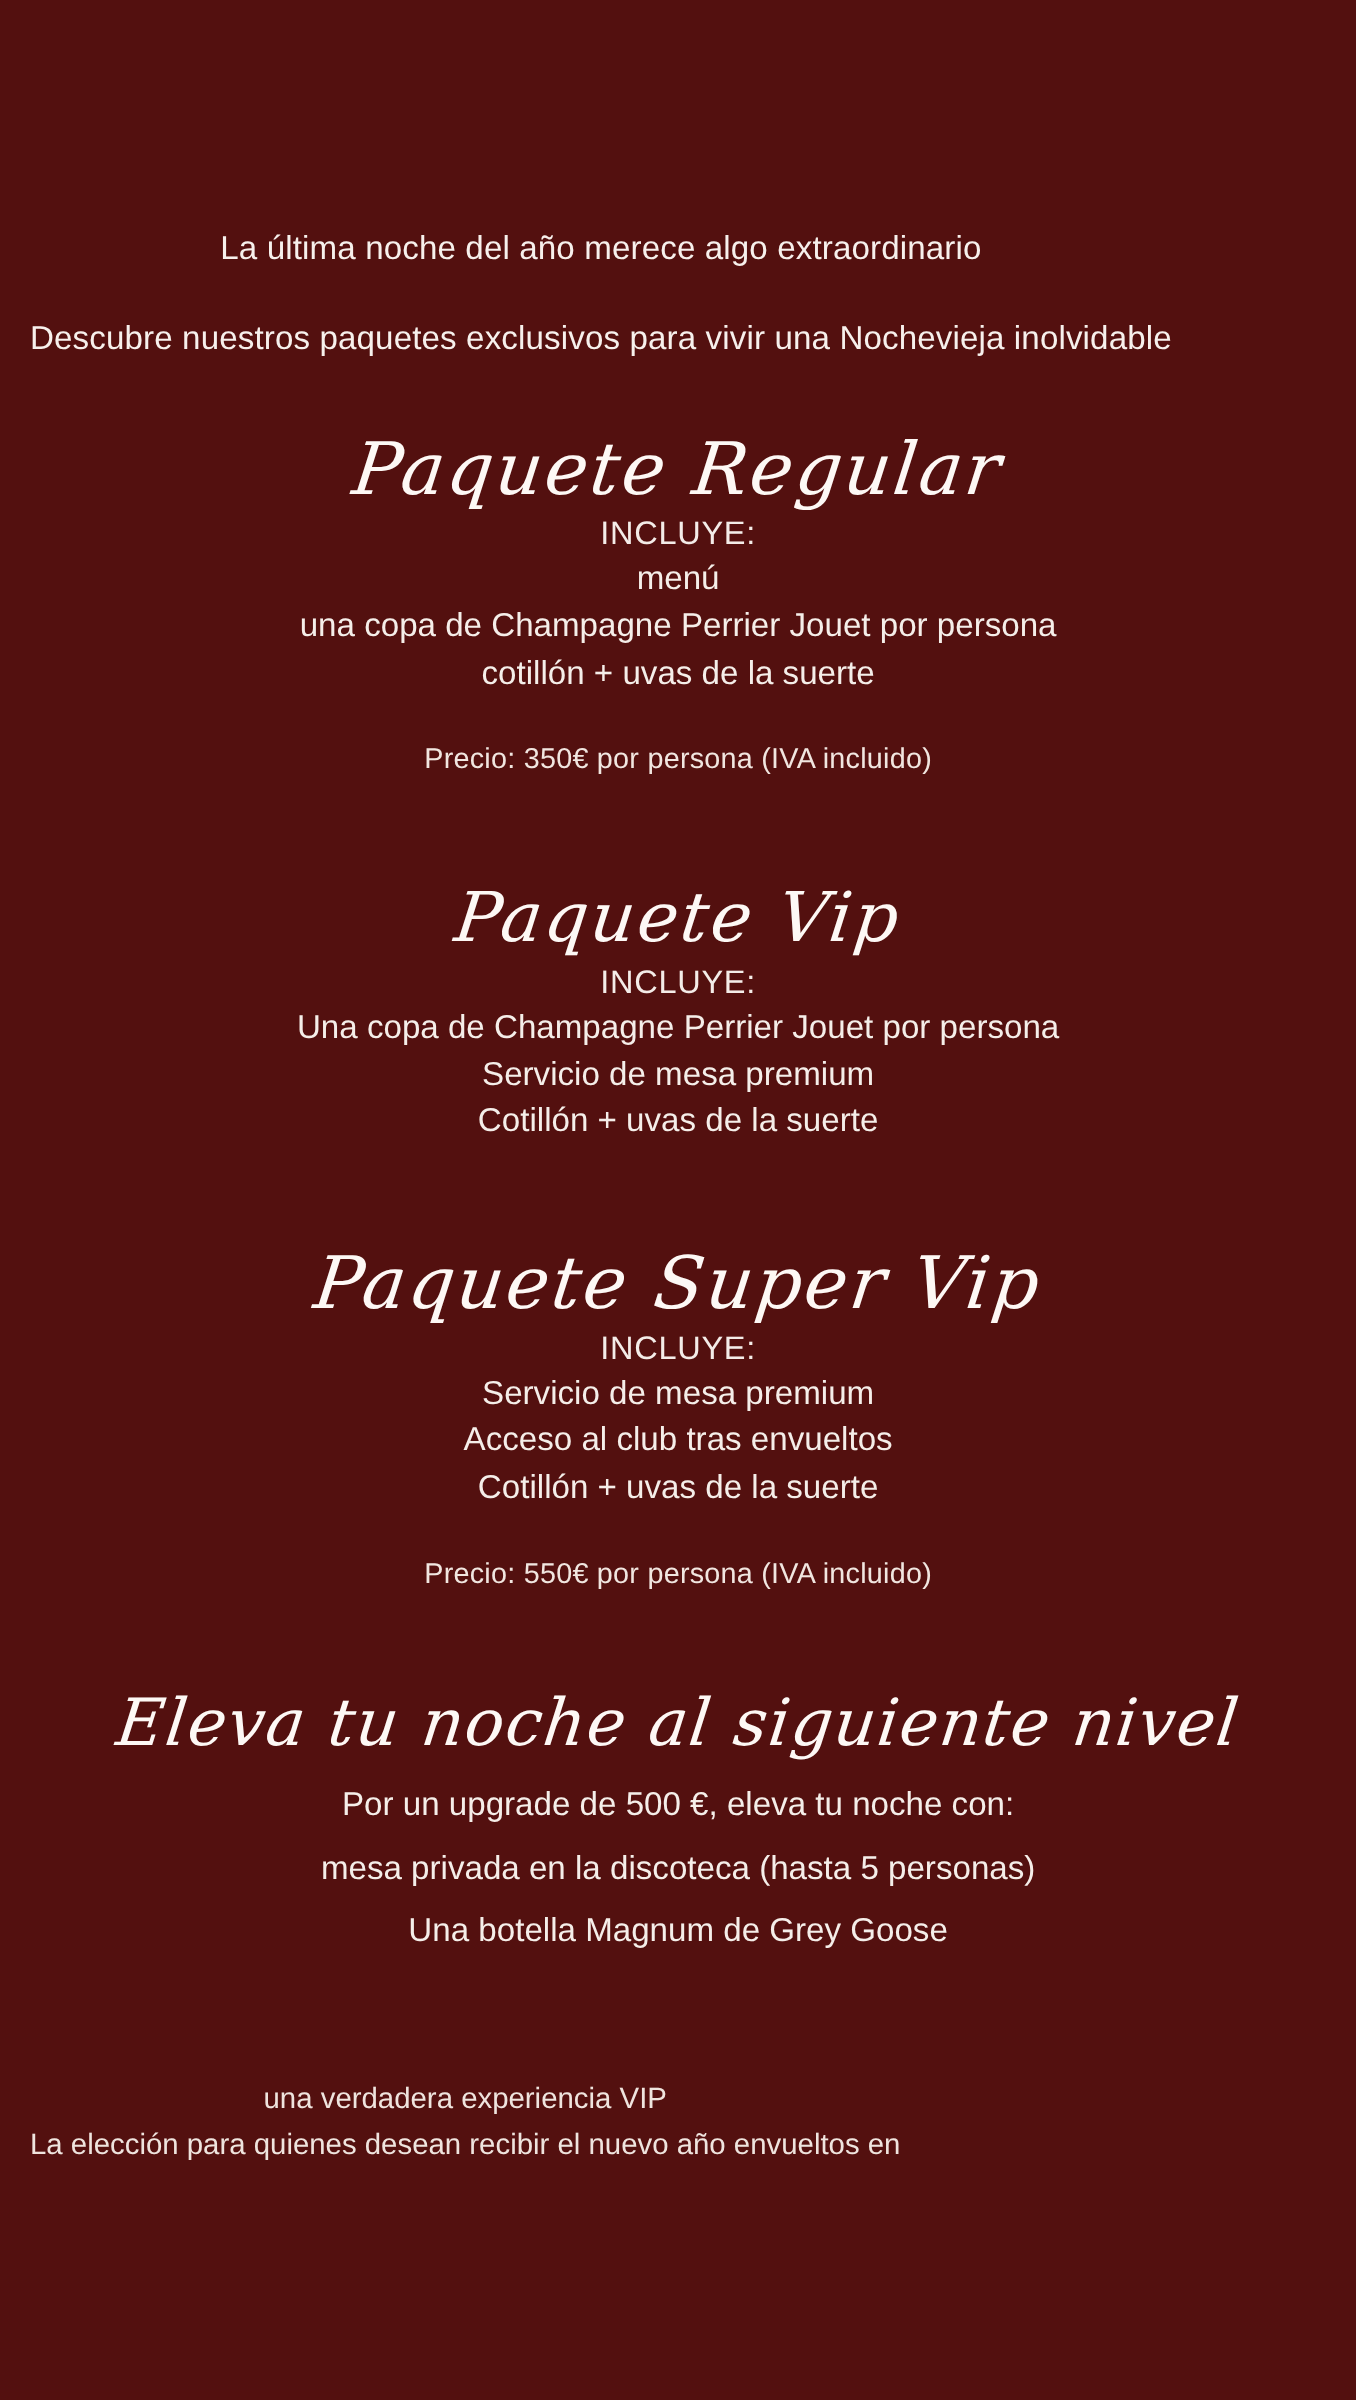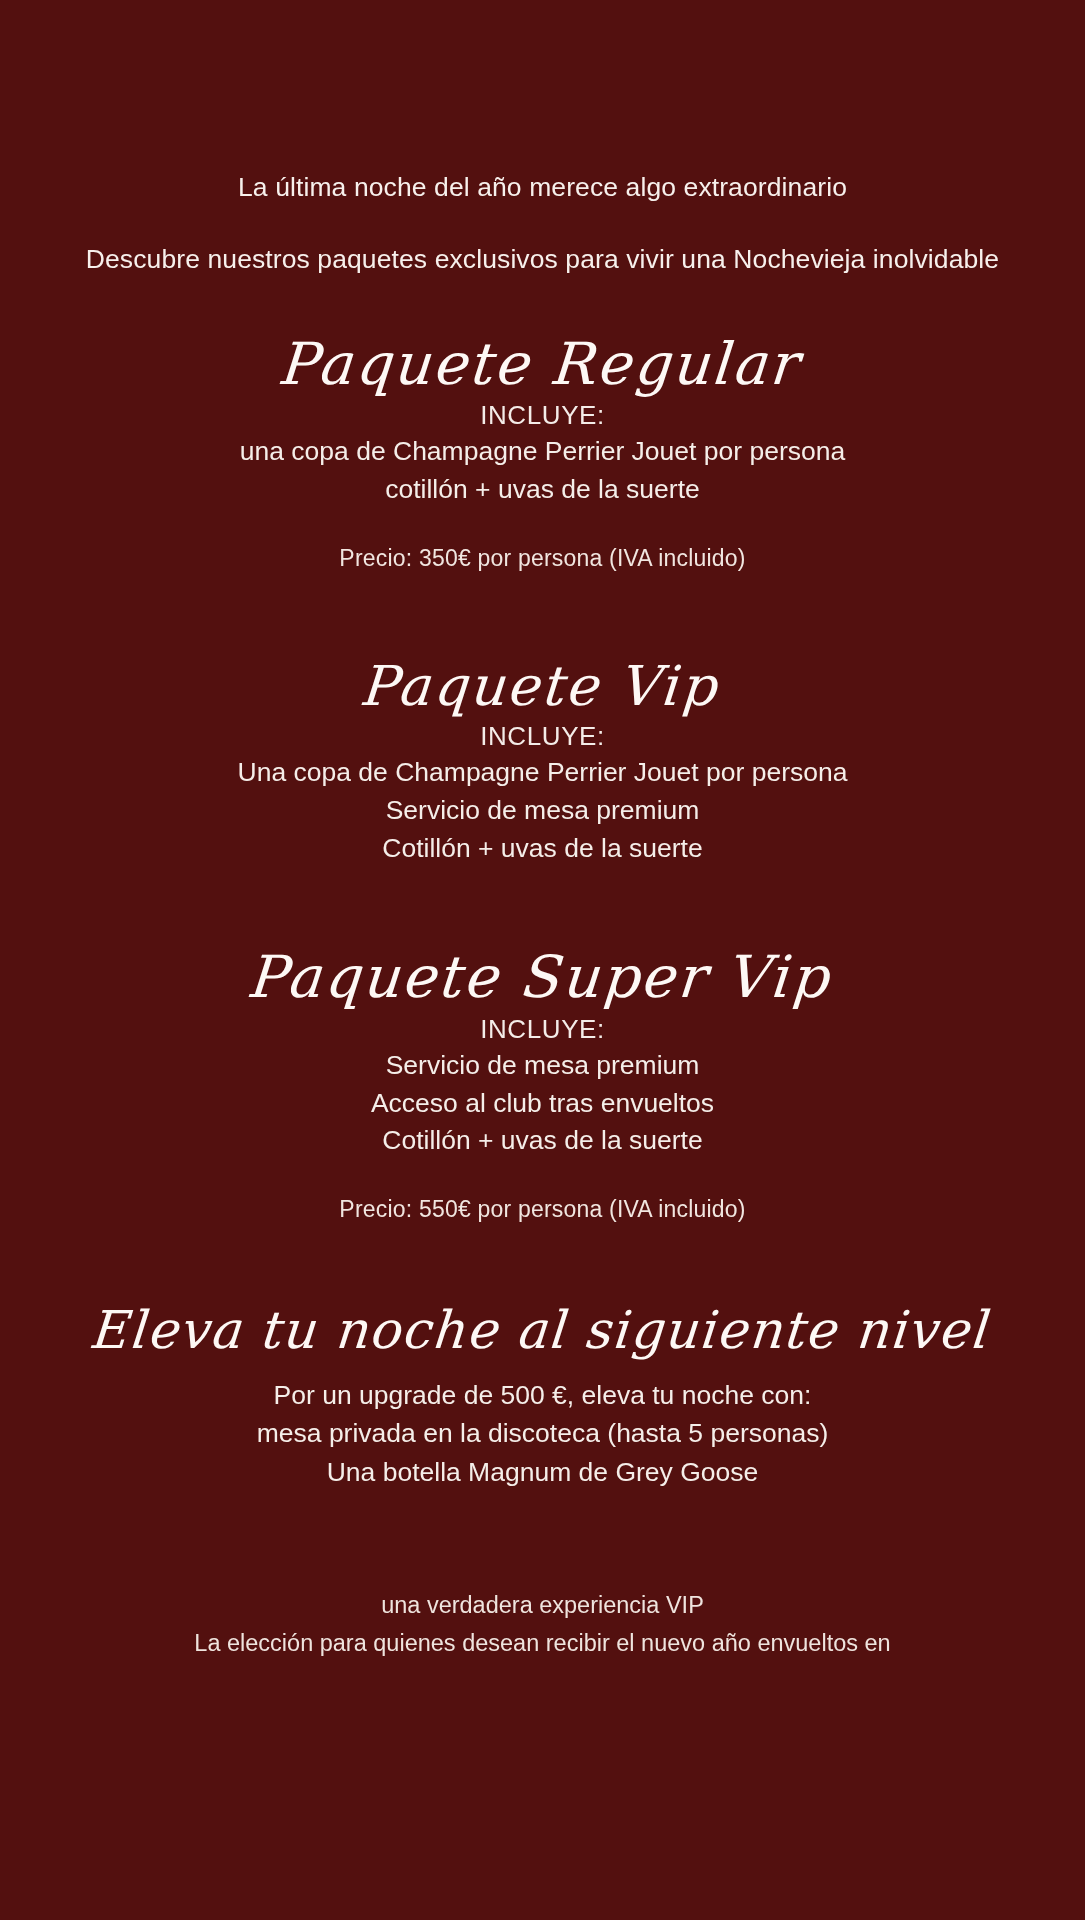--- a/index.html
+++ b/index.html
@@ -13,24 +13,24 @@
     font-family: "Liberation Sans", sans-serif;
     color: #f6eeea;
     overflow: hidden;
   }
 
   .page {
     position: relative;
     width: 1085px;
     height: 1920px;
     box-sizing: border-box;
-    padding: 0 24px;
+    padding: 11px 24px;
     display: flex;
     flex-direction: column;
-    align-items: center;
+    align-items: flex-start;
   }
 
   .intro {
     margin-top: 170px;
     text-align: center;
     font-size: 26.5px;
     line-height: 1.35;
     letter-spacing: 0.1px;
     font-weight: 400;
     color: #f7f0ec;
@@ -97,20 +97,21 @@
     letter-spacing: 1.2px;
   }
   .upgrade-lines {
     margin-top: 18px;
   }
   .upgrade-lines div {
     font-size: 26.5px;
     line-height: 1.45;
     color: #f5eee9;
     white-space: nowrap;
+    margin-top: 12px;
   }
 
   .closing {
     margin-top: 96px;
     text-align: center;
     font-size: 23.5px;
     line-height: 1.6;
     color: #efe4de;
   }
 </style>
@@ -121,20 +122,21 @@
 
   <div class="intro">
     <div class="line1">La última noche del año merece algo extraordinario</div>
     <div class="line2">Descubre nuestros paquetes exclusivos para vivir una Nochevieja inolvidable</div>
   </div>
 
   <section class="package pkg-regular">
     <h2 class="script-title">Paquete Regular</h2>
     <div class="includes-label">INCLUYE:</div>
     <ul class="item-list">
+      <li>menú</li>
       <li>una copa de Champagne Perrier Jouet por persona</li>
       <li>cotillón + uvas de la suerte</li>
     </ul>
     <div class="price">Precio: 350€ por persona (IVA incluido)</div>
   </section>
 
   <section class="package pkg-vip">
     <h2 class="script-title small">Paquete Vip</h2>
     <div class="includes-label">INCLUYE:</div>
     <ul class="item-list">

